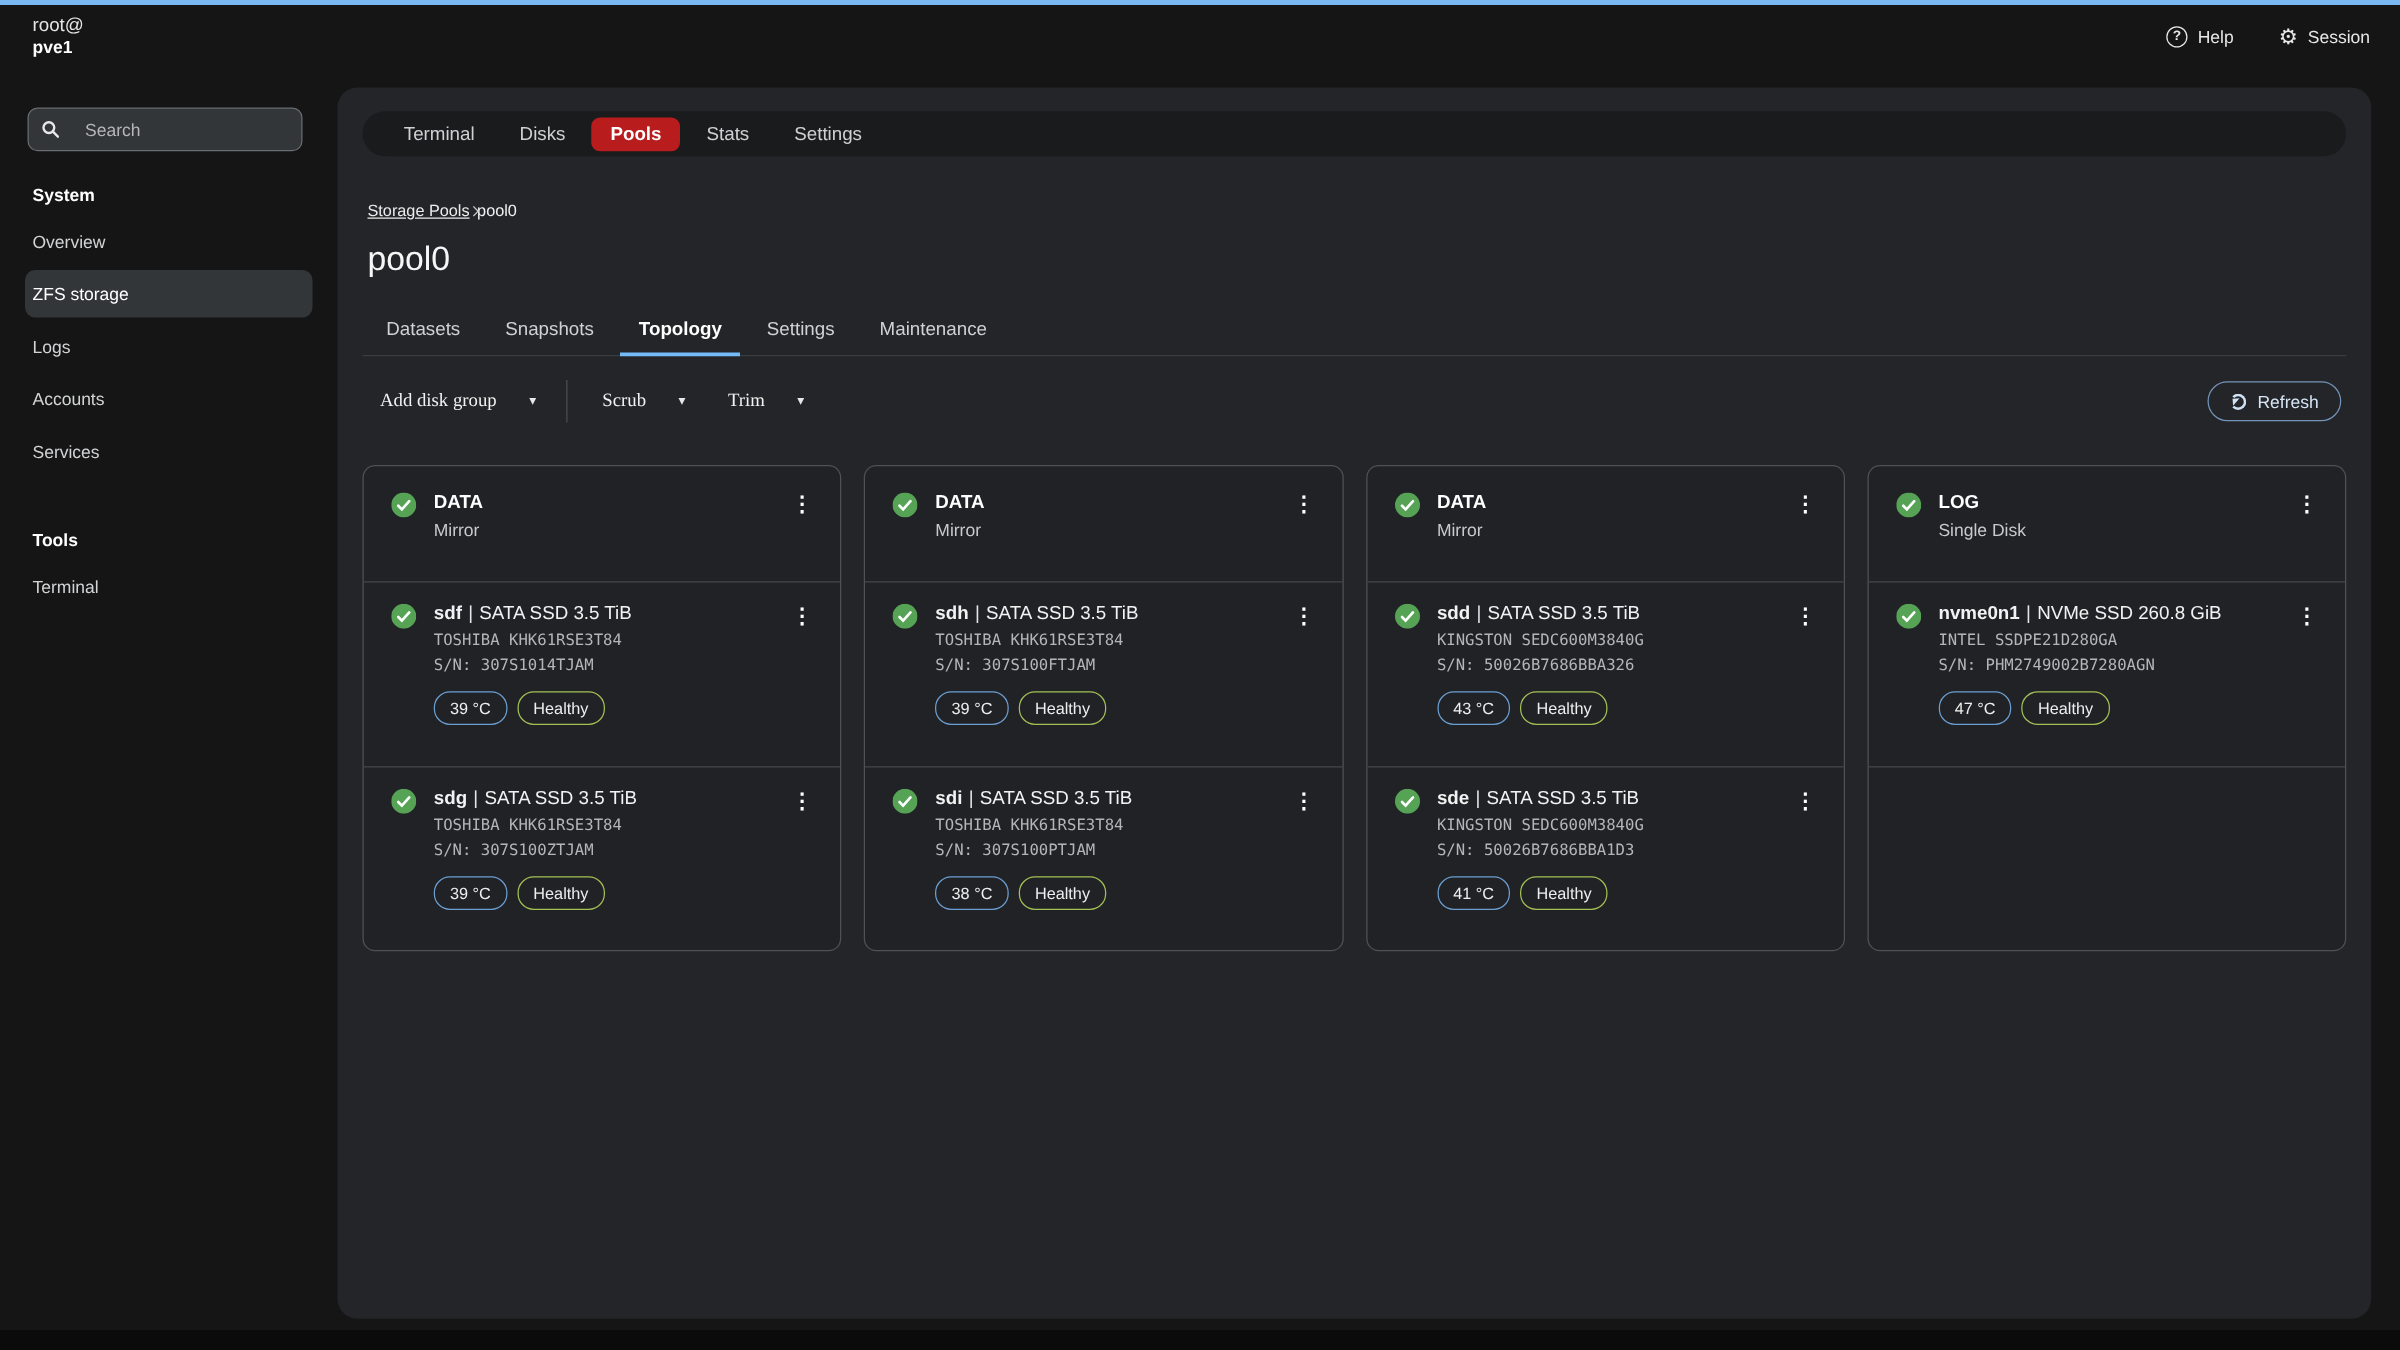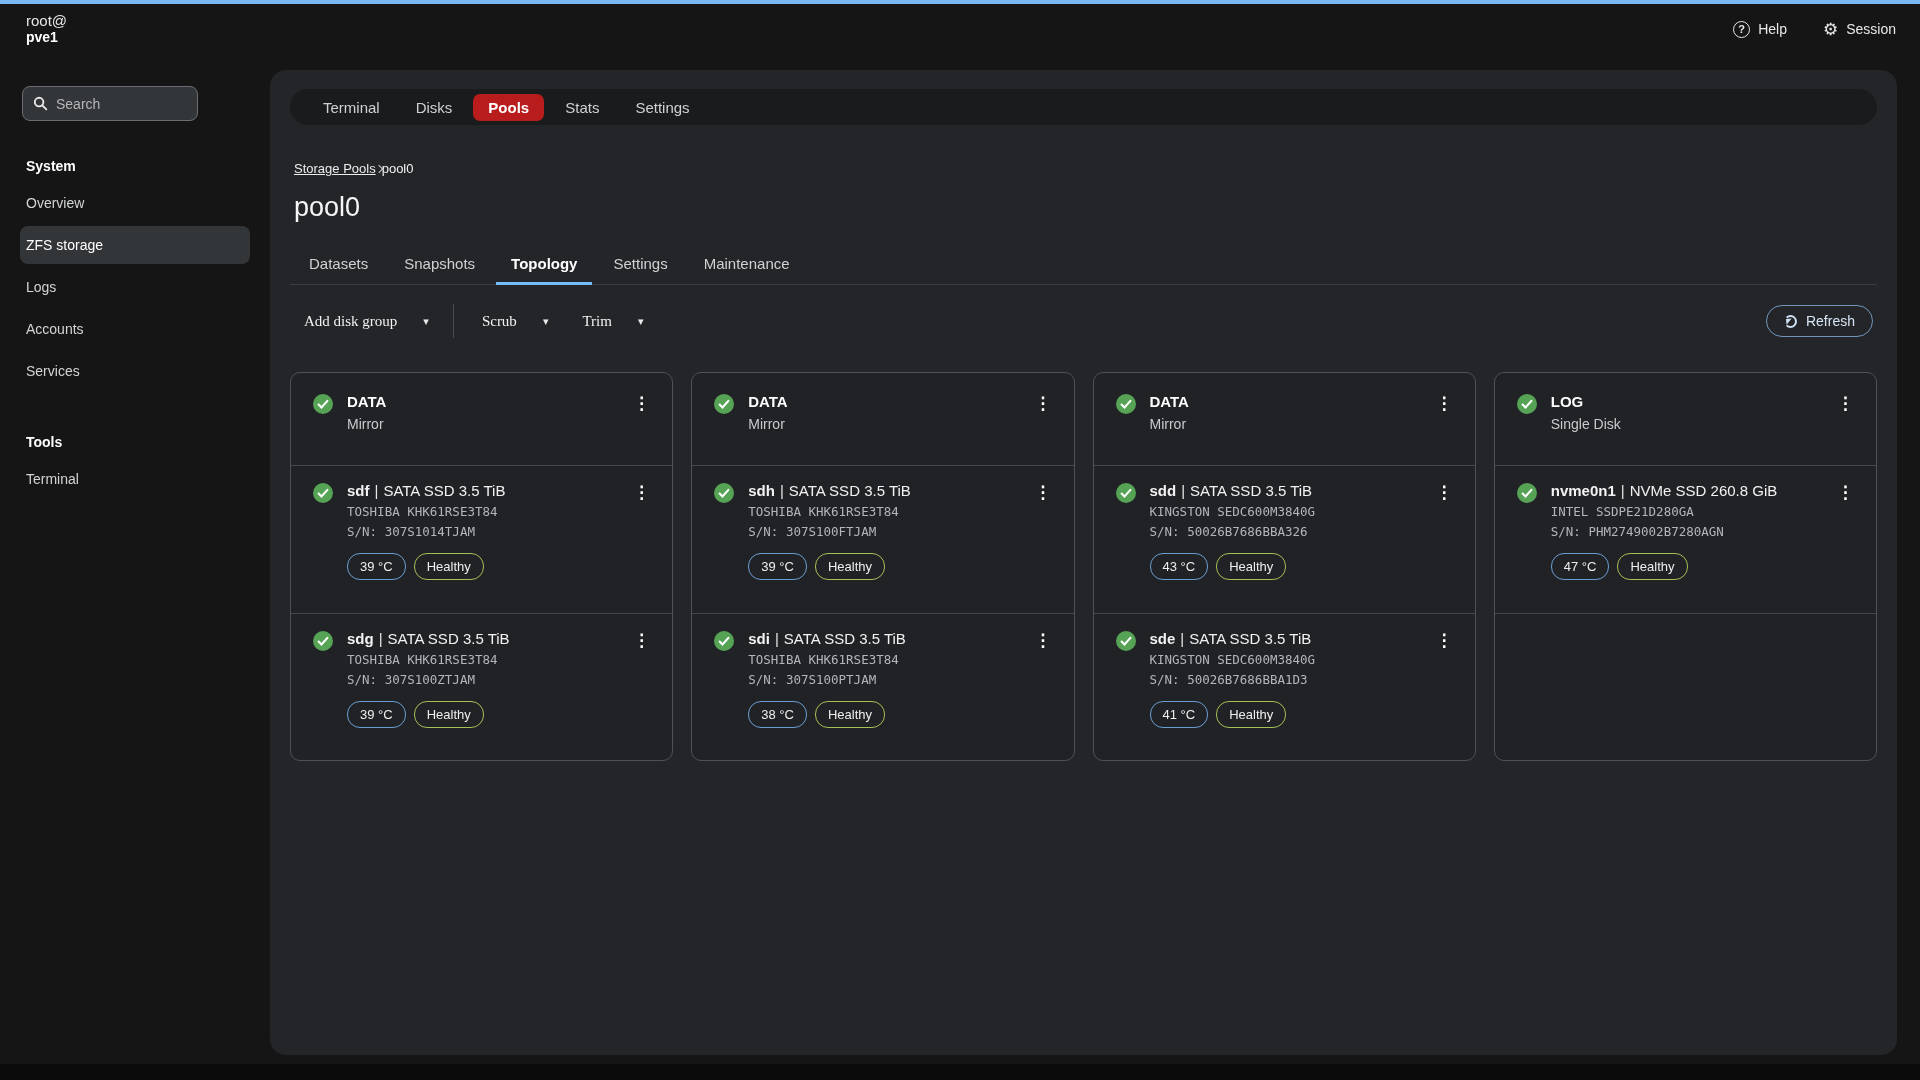--- a/index.html
+++ b/index.html
@@ -15,28 +15,28 @@
   .brand .user { font-size:15px; color:#e6e6e6; }
   .brand .host { font-size:14px; font-weight:bold; color:#ffffff; }
   .masthead .utils { position:absolute; right:24px; top:0; height:50px; display:flex; align-items:center; gap:36px; }
   .util { display:flex; align-items:center; gap:8px; font-size:14px; color:#e8e8e8; cursor:pointer; }
   .help-icon { width:17px; height:17px; border:1.5px solid #e8e8e8; border-radius:50%;
     display:inline-flex; align-items:center; justify-content:center; font-size:11px; font-weight:bold; }
   .gear-icon { font-size:17px; line-height:1; }
 
   
   .sidebar { position:absolute; left:0; top:70px; width:270px; bottom:0; }
-  .search-wrap { position:absolute; left:22px; top:16px; width:176px; height:35px;
+  .search-wrap { position:absolute; left:22px; top:16px; width:220px; height:35px;
     background:#333639; border:1px solid #6a6d71; border-radius:8px;
-    display:flex; align-items:center; padding:0 10px; gap:8px; }
+    display:flex; align-items:center; padding:0 10px; gap:20px; }
   .search-wrap svg { flex:0 0 auto; }
   .search-input { background:transparent; border:none; outline:none; color:#e6e6e6;
     font-size:14px; width:100%; font-family:"Liberation Sans", sans-serif; }
   .search-input::placeholder { color:#b4b6b8; }
-  .nav { position:absolute; left:0; top:62px; width:270px; }
+  .nav { position:absolute; left:0; top:52px; width:270px; }
   .nav-heading { font-size:14px; font-weight:bold; color:#ffffff; padding:0 26px; margin-top:24px; margin-bottom:8px; height:20px; line-height:20px; }
   .nav-item { height:38px; line-height:38px; margin:4px 20px; padding:0 6px 0 6px; border-radius:8px;
     font-size:14px; color:#d2d4d6; cursor:pointer; }
   .nav-item span { margin-left:0; }
   .nav-item.active { background:#333639; color:#ffffff; }
   .nav-gap { height:14px; }
 
   
   .panel { position:absolute; left:270px; top:70px; width:1627px; height:985px;
     background:#242528; border-radius:16px; padding:19px 20px 0 20px; }

